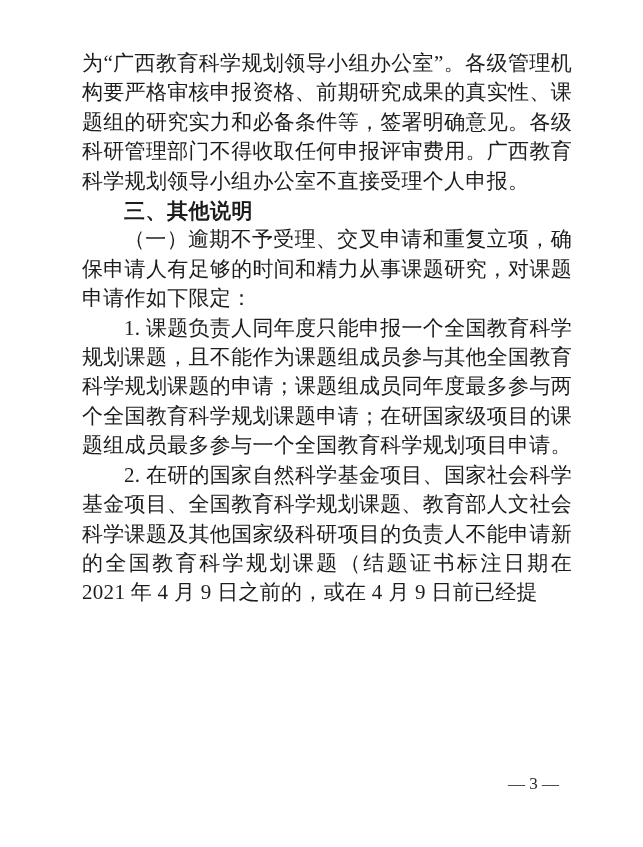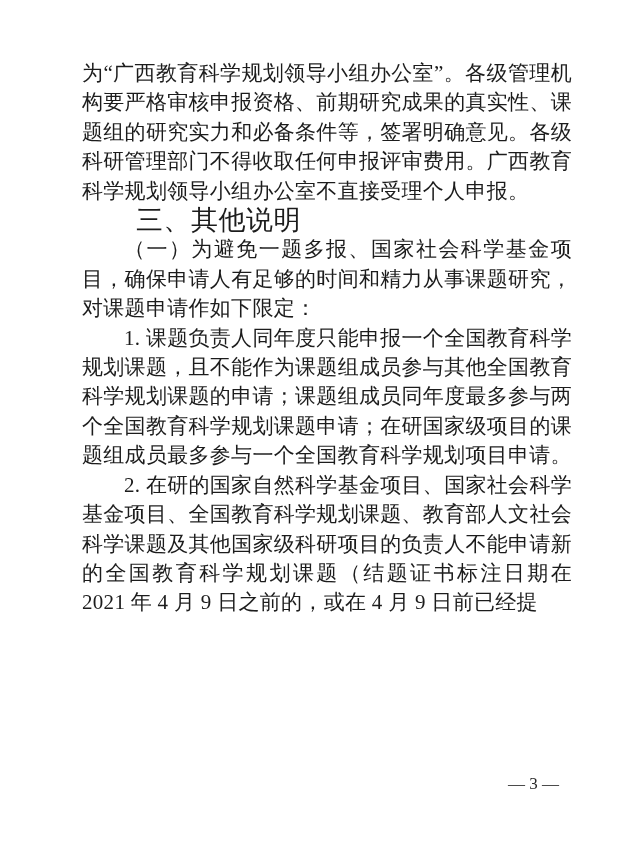--- a/index.html
+++ b/index.html
@@ -12,42 +12,42 @@
     width: 643px;
     height: 847px;
     background: #ffffff;
     overflow: hidden;
     font-family: "Liberation Serif", "DejaVu Serif", serif;
     color: #1c1c1c;
   }
   .text-block {
     position: absolute;
     left: 82px;
-    top: 59px;
+    top: 49px;
     width: 490px;
     font-size: 21px;
     line-height: 29.4px;
     text-align: justify;
     text-justify: inter-character;
     letter-spacing: 0.3px;
   }
   .text-block p {
     margin: 0;
     padding: 0;
   }
   .par-indent {
     text-indent: 2em;
   }
   .section-heading {
     margin: 0;
     padding: 0;
     text-indent: 2em;
-    font-size: 27px;
+    font-size: 21px;
     line-height: 29.4px;
-    font-weight: normal;
+    font-weight: bold;
     font-family: "Liberation Sans", "DejaVu Sans", sans-serif;
     letter-spacing: 0.5px;
   }
   .page-number {
     position: absolute;
     top: 775px;
     right: 84px;
     font-size: 17px;
     line-height: 17px;
     color: #2a2a2a;
@@ -55,18 +55,18 @@
     white-space: pre;
   }
 </style>
 </head>
 <body>
 
 <div class="page">
   <div class="text-block">
     <p class="par-continued">为“广西教育科学规划领导小组办公室”。各级管理机构要严格审核申报资格、前期研究成果的真实性、课题组的研究实力和必备条件等，签署明确意见。各级科研管理部门不得收取任何申报评审费用。广西教育科学规划领导小组办公室不直接受理个人申报。</p>
     <p class="section-heading">三、其他说明</p>
-    <p class="par-indent">（一）为避免一题多报、国家社会科学基金项目，确保申请人有足够的时间和精力从事课题研究，对课题申请作如下限定：</p>
+    <p class="par-indent">（一）逾期不予受理、交叉申请和重复立项，确保申请人有足够的时间和精力从事课题研究，对课题申请作如下限定：</p>
     <p class="par-indent">1. 课题负责人同年度只能申报一个全国教育科学规划课题，且不能作为课题组成员参与其他全国教育科学规划课题的申请；课题组成员同年度最多参与两个全国教育科学规划课题申请；在研国家级项目的课题组成员最多参与一个全国教育科学规划项目申请。</p>
     <p class="par-indent">2. 在研的国家自然科学基金项目、国家社会科学基金项目、全国教育科学规划课题、教育部人文社会科学课题及其他国家级科研项目的负责人不能申请新的全国教育科学规划课题（结题证书标注日期在 2021 年 4 月 9 日之前的，或在 4 月 9 日前已经提</p>
   </div>
   <div class="page-number">— 3 —</div>
 </div>
 
 </body></html>

